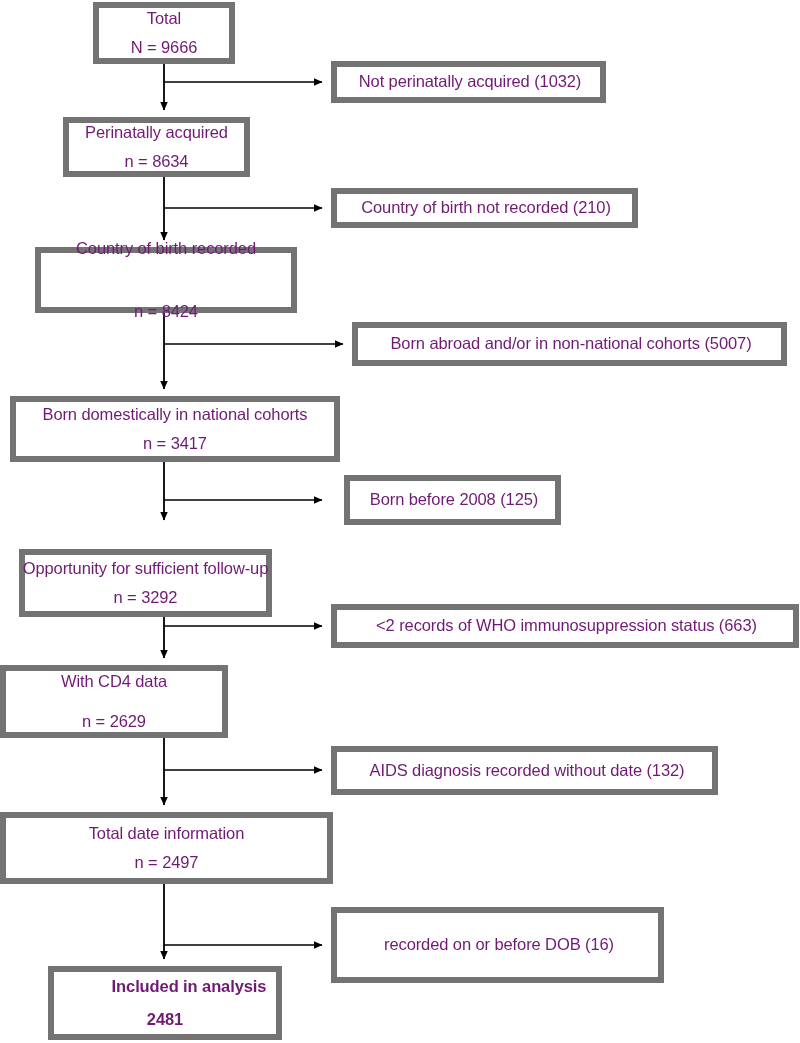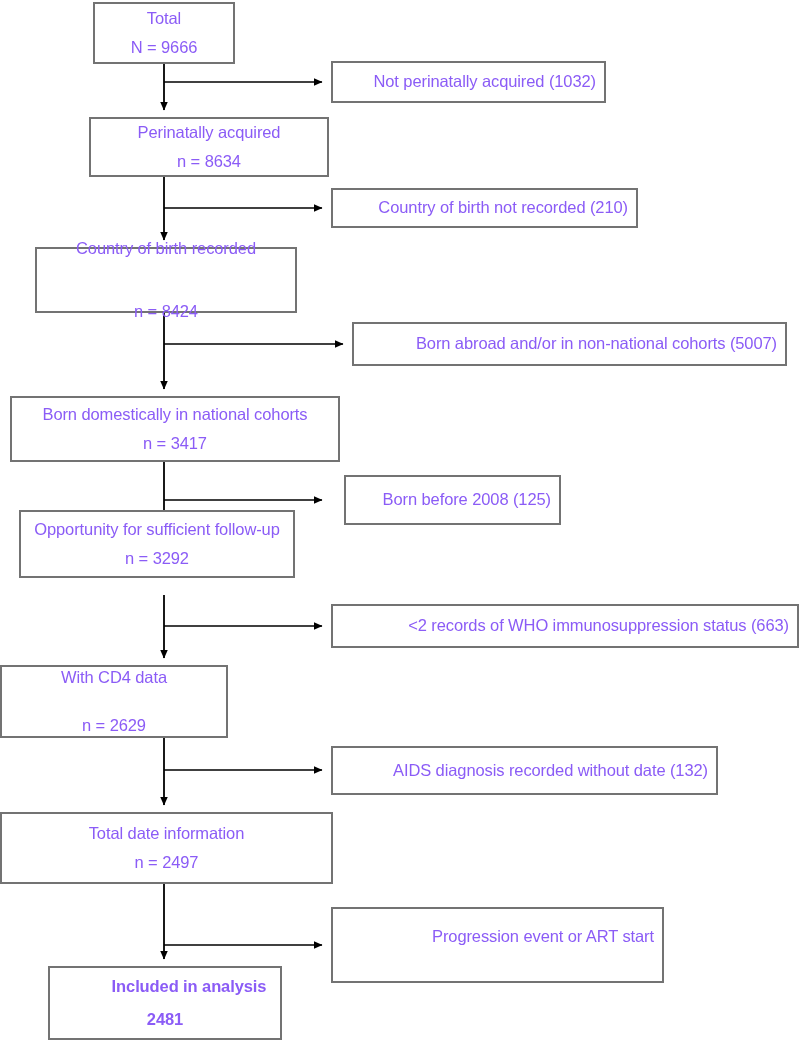--- a/index.html
+++ b/index.html
@@ -22,45 +22,45 @@
     position: absolute;
     left: 0;
     top: 0;
     width: 800px;
     height: 1043px;
     pointer-events: none;
   }
   .node {
     position: absolute;
     box-sizing: border-box;
-    border: 2px solid #737373;
+    border: 6px solid #737373;
     background: #ffffff;
     display: flex;
     flex-direction: column;
     align-items: center;
     justify-content: center;
     font-size: 16.5px;
     line-height: 1.28;
-    color: #8b5cf6;
+    color: #701a75;
     letter-spacing: -0.1px;
   }
   .node .line-1,
   .node .line-2 {
     display: block;
     white-space: nowrap;
   }
   .node .line-1 { margin-bottom: 7px; }
   .node.primary { }
   .node.result .line-1,
   .node.result .line-2 {
     font-weight: bold;
   }
   .node.result .line-1 { margin-bottom: 12px; padding-left: 48px; }
   .node.exclusion {
-    align-items: flex-end;
+    align-items: center;
     justify-content: center;
     padding-left: 11px;
     padding-right: 8px;
   }
   .node.exclusion .line-1 { margin-bottom: 0; }
   .node.exclusion.two-line {
     justify-content: center;
   }
   .node.exclusion.two-line .line-1 { margin-bottom: 17px; }
 </style>
@@ -95,36 +95,36 @@
       <line x1="164" y1="770" x2="322" y2="770" marker-end="url(#arrowhead)"></line>
       <line x1="164" y1="945" x2="322" y2="945" marker-end="url(#arrowhead)"></line>
     </g>
   </svg>
 
   <div class="node primary" style="left:93px; top:2px; width:142px; height:62px;">
     <span class="line-1">Total</span>
     <span class="line-2">N = 9666</span>
   </div>
 
-  <div class="node primary" style="left:63px; top:117px; width:240px; height:60px;margin-left:26px;">
+  <div class="node primary" style="left:63px; top:117px; width:187px; height:60px;">
     <span class="line-1">Perinatally acquired</span>
     <span class="line-2">n = 8634</span>
   </div>
 
   <div class="node primary" style="left:35px; top:247px; width:262px; height:66px;gap:35px;">
     <span class="line-1">Country of birth recorded</span>
     <span class="line-2">n = 8424</span>
   </div>
 
   <div class="node primary" style="left:10px; top:396px; width:330px; height:66px;">
     <span class="line-1">Born domestically in national cohorts</span>
     <span class="line-2">n = 3417</span>
   </div>
 
-  <div class="node primary" style="left:19px; top:510px; width:276px; height:68px;">
+  <div class="node primary" style="left:19px; top:549px; width:253px; height:68px;">
     <span class="line-1">Opportunity for sufficient follow-up</span>
     <span class="line-2">n = 3292</span>
   </div>
 
   <div class="node primary" style="left:0px; top:665px; width:228px; height:73px;justify-content:space-between;">
     <span class="line-1">With CD4 data</span>
     <span class="line-2">n = 2629</span>
   </div>
 
   <div class="node primary" style="left:0px; top:812px; width:333px; height:72px;">
@@ -155,16 +155,16 @@
 
   <div class="node exclusion" style="left:331px; top:604px; width:468px; height:44px;">
     <span class="line-1">&lt;2 records of WHO immunosuppression status (663)</span>
   </div>
 
   <div class="node exclusion" style="left:331px; top:746px; width:387px; height:49px;padding-left:13px;">
     <span class="line-1">AIDS diagnosis recorded without date (132)</span>
   </div>
 
   <div class="node exclusion two-line" style="left:331px; top:907px; width:333px; height:76px;">
-    <span class="line-1">Progression event or ART start</span>
+    <span class="line-2">recorded on or before DOB (16)</span>
   </div>
 
 </div>
 
 </body></html>

